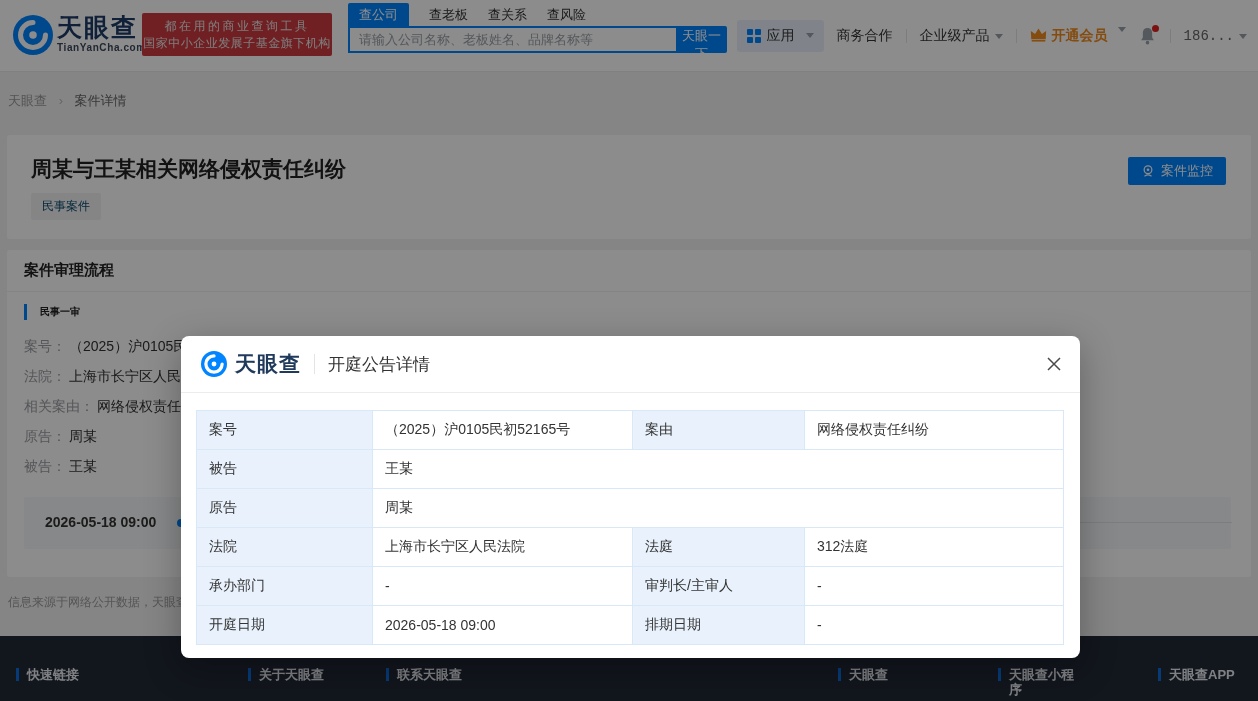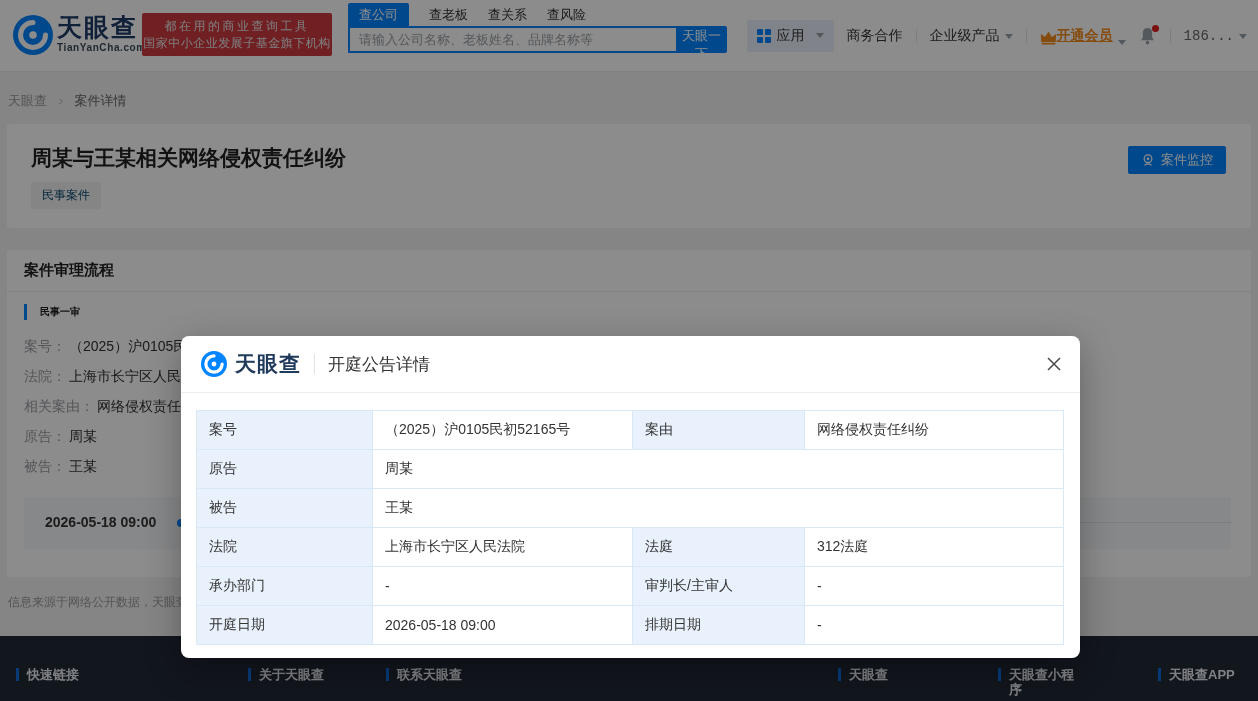--- a/index.html
+++ b/index.html
@@ -26,33 +26,33 @@
   .sbtn{position:absolute;left:676px;top:26px;width:51px;height:27px;background:#0084ff;color:#fff;border:none;
         font-size:13px;border-radius:0 2px 2px 0;cursor:pointer;font-family:inherit;}
   .nav{position:absolute;right:11px;top:0;height:71px;display:flex;align-items:center;gap:13px;font-size:14px;color:#333;}
   .chip{display:flex;align-items:center;gap:6px;background:#e9f1fb;border-radius:3px;padding:7px 10px;cursor:pointer;}
   .grid-ic{display:grid;grid-template-columns:6px 6px;grid-auto-rows:6px;gap:2px;}
   .grid-ic i{background:#0084ff;border-radius:1px;}
   .caret{display:inline-block;width:0;height:0;border-left:4px solid transparent;border-right:4px solid transparent;
          border-top:5px solid #98a0a8;margin-left:5px;vertical-align:1px;}
   .vsep{width:1px;height:14px;background:#e2e4e8;}
   .navitem{cursor:pointer;white-space:nowrap;}
-  .vip{color:#f28a1d;font-weight:700;display:flex;align-items:flex-end;cursor:pointer;text-decoration:underline;}
+  .vip{color:#f28a1d;font-weight:700;display:flex;align-items:flex-start;gap:5px;cursor:pointer;}
   .bell{position:relative;width:18px;height:18px;cursor:pointer;}
   .bell .dot{position:absolute;right:-2px;top:-2px;width:7px;height:7px;border-radius:50%;background:#e02020;}
   .phone{color:#666;cursor:pointer;white-space:nowrap;font-family:Liberation Mono, monospace;}
 
   
   .crumbs{position:absolute;left:8px;top:92px;font-size:13px;color:#999;}
   .crumbs .sep{margin:0 8px;color:#bbb;}
   .crumbs .cur{color:#666;}
 
   
   .card{position:absolute;left:7px;width:1244px;background:#fff;border-radius:3px;}
-  .card1{top:124px;height:104px;}
+  .card1{top:135px;height:104px;}
   .case-title{position:absolute;left:24px;top:20px;font-size:21px;font-weight:700;color:#222;}
   .type-badge{position:absolute;left:24px;top:58px;background:#f2f3f5;color:#0c4a6e;font-size:12px;
               padding:5px 11px;border-radius:2px;}
   .monitor-btn{position:absolute;right:25px;top:22px;height:28px;background:#0084ff;color:#fff;border:none;
                border-radius:2px;font-size:13px;display:flex;align-items:center;gap:6px;padding:0 13px;
                cursor:pointer;font-family:inherit;}
   .card2{top:250px;height:327px;}
   .sec-title{position:absolute;left:17px;top:11px;font-size:15px;font-weight:700;color:#222;}
   .sec-div{position:absolute;left:0;top:41px;width:100%;height:1px;background:#eef0f2;}
   .stage{position:absolute;left:17px;top:54px;display:flex;align-items:center;}
@@ -253,26 +253,26 @@
           <col style="width:259px">
         </colgroup>
       <tbody>
           <tr>
         <th>案号</th>
         <td>（2025）沪0105民初52165号</td>
         <th>案由</th>
         <td>网络侵权责任纠纷</td>
       </tr>
       <tr>
+        <th>被告</th>
+        <td colspan="3">王某</td>
+      </tr>
+      <tr>
         <th>原告</th>
         <td colspan="3">周某</td>
-      </tr>
-      <tr>
-        <th>被告</th>
-        <td colspan="3">王某</td>
       </tr>
       <tr>
         <th>法院</th>
         <td>上海市长宁区人民法院</td>
         <th>法庭</th>
         <td>312法庭</td>
       </tr>
       <tr>
         <th>承办部门</th>
         <td>-</td>

